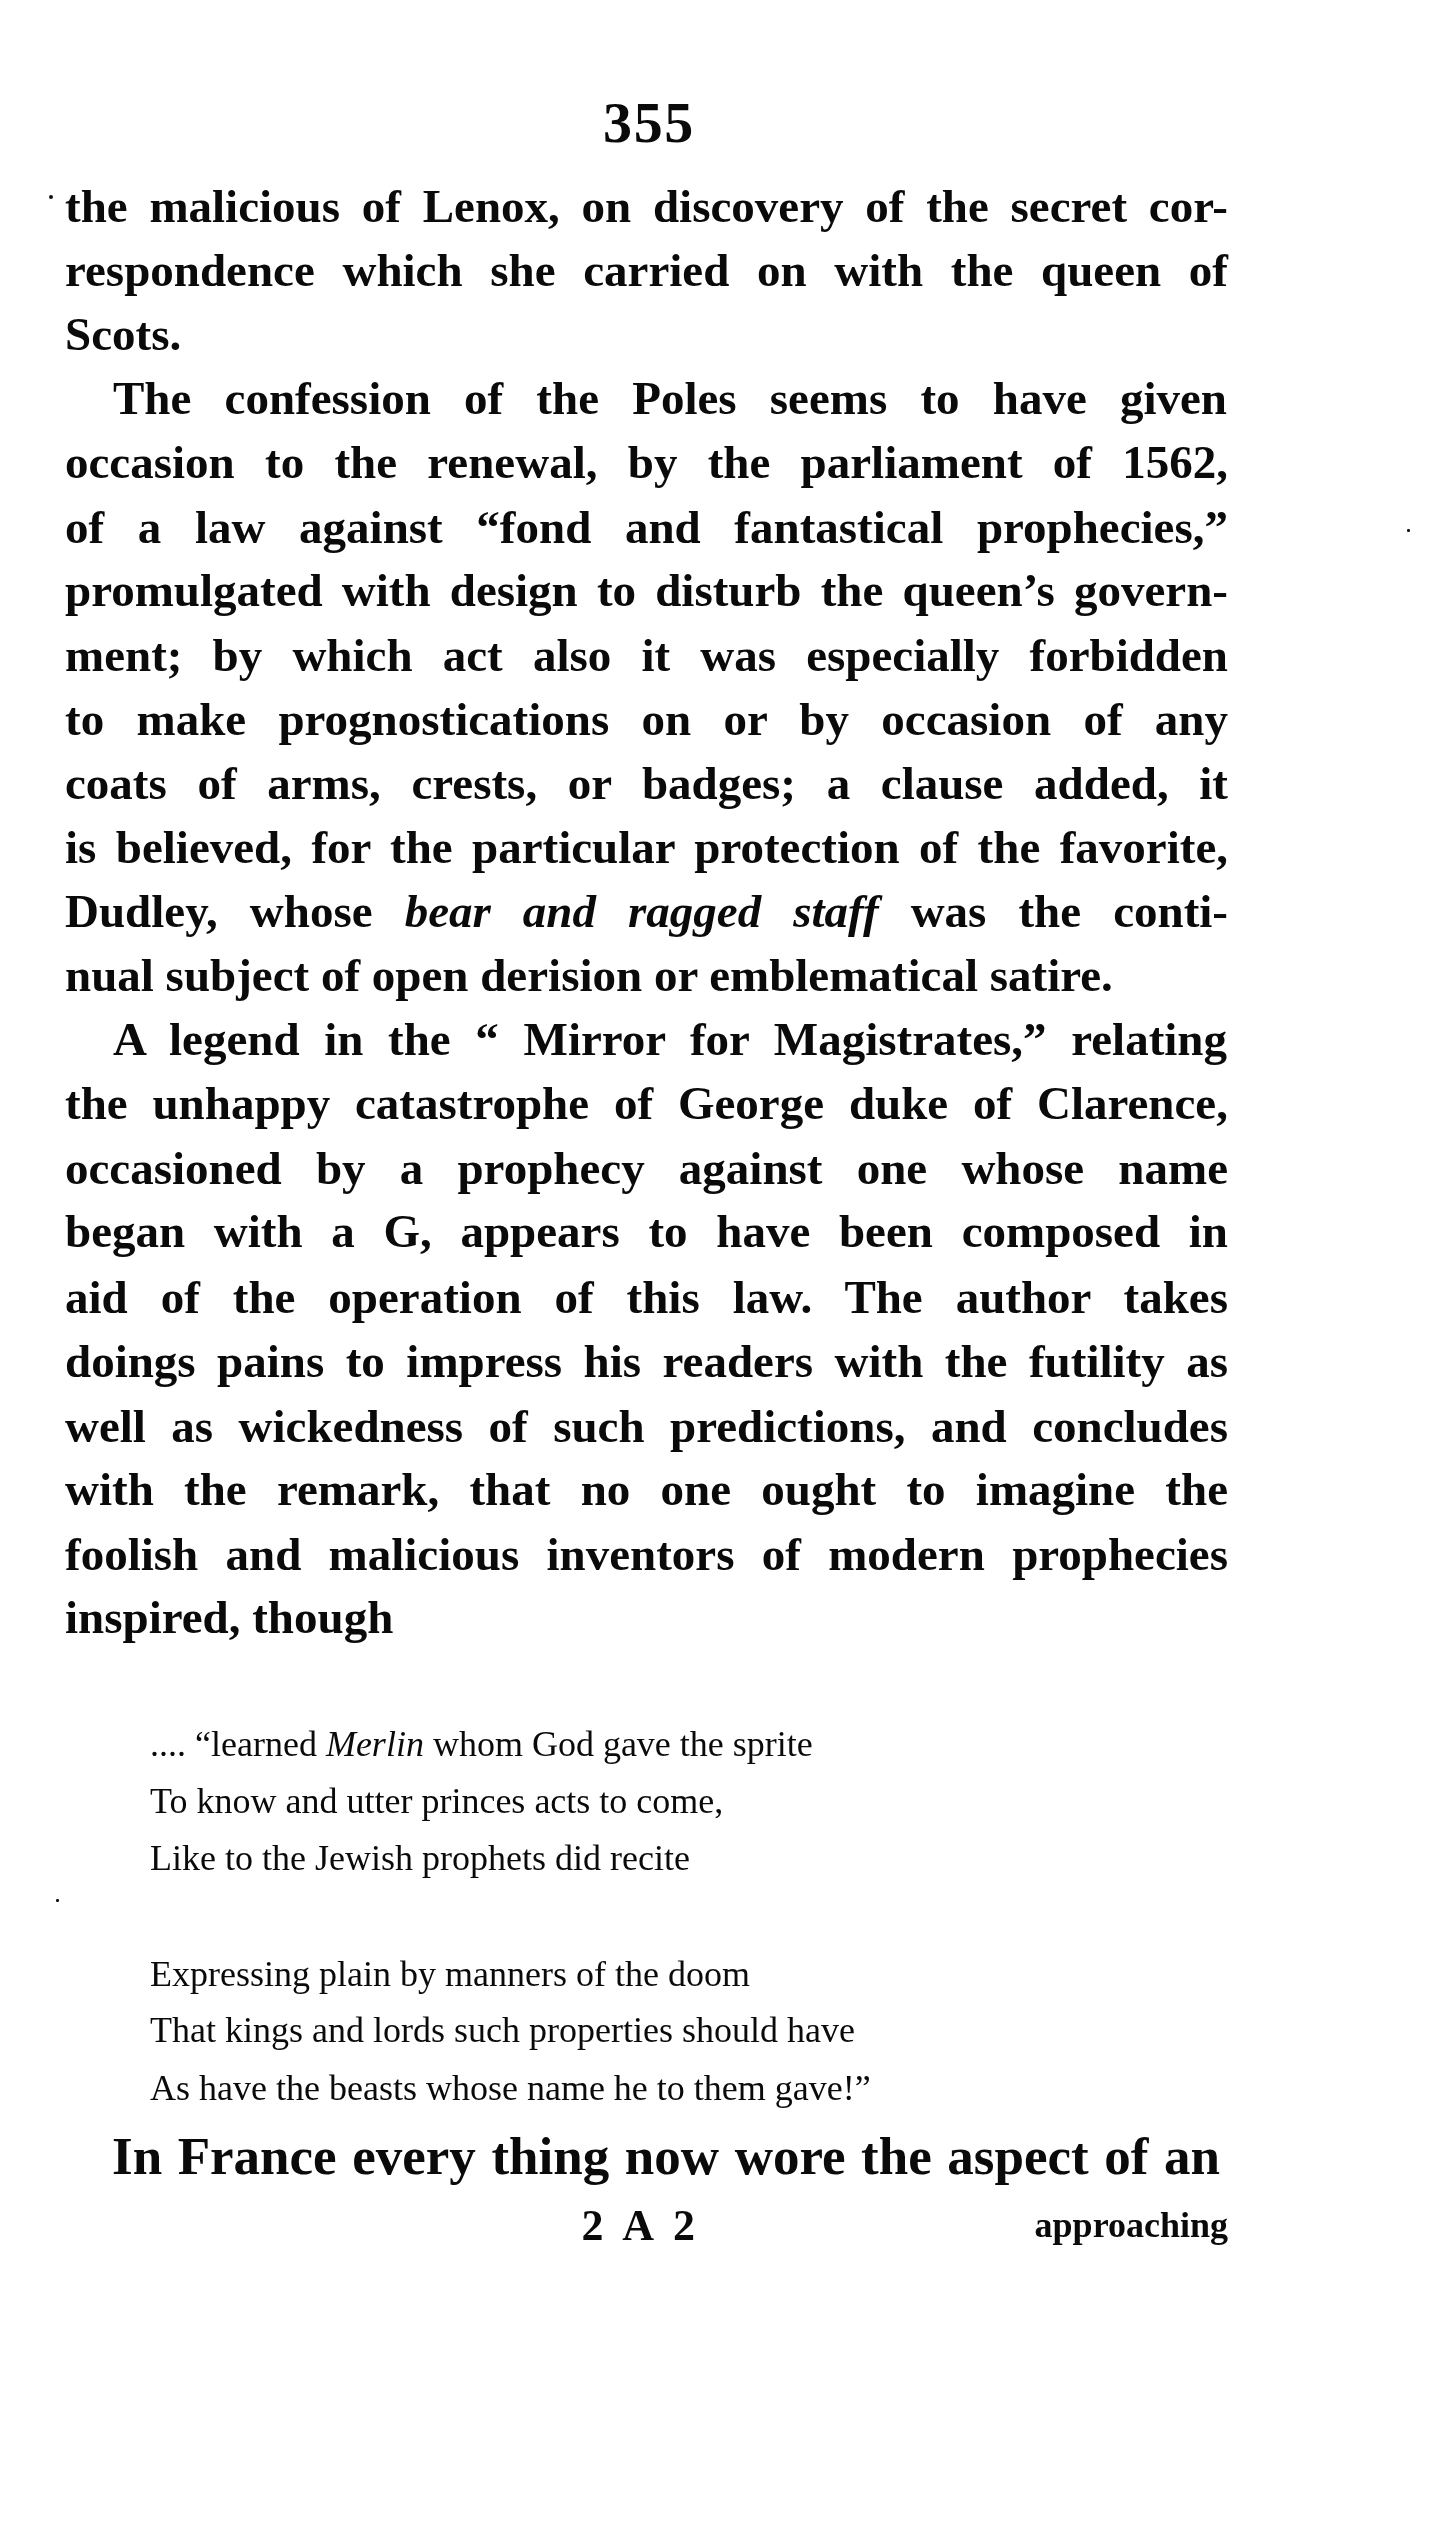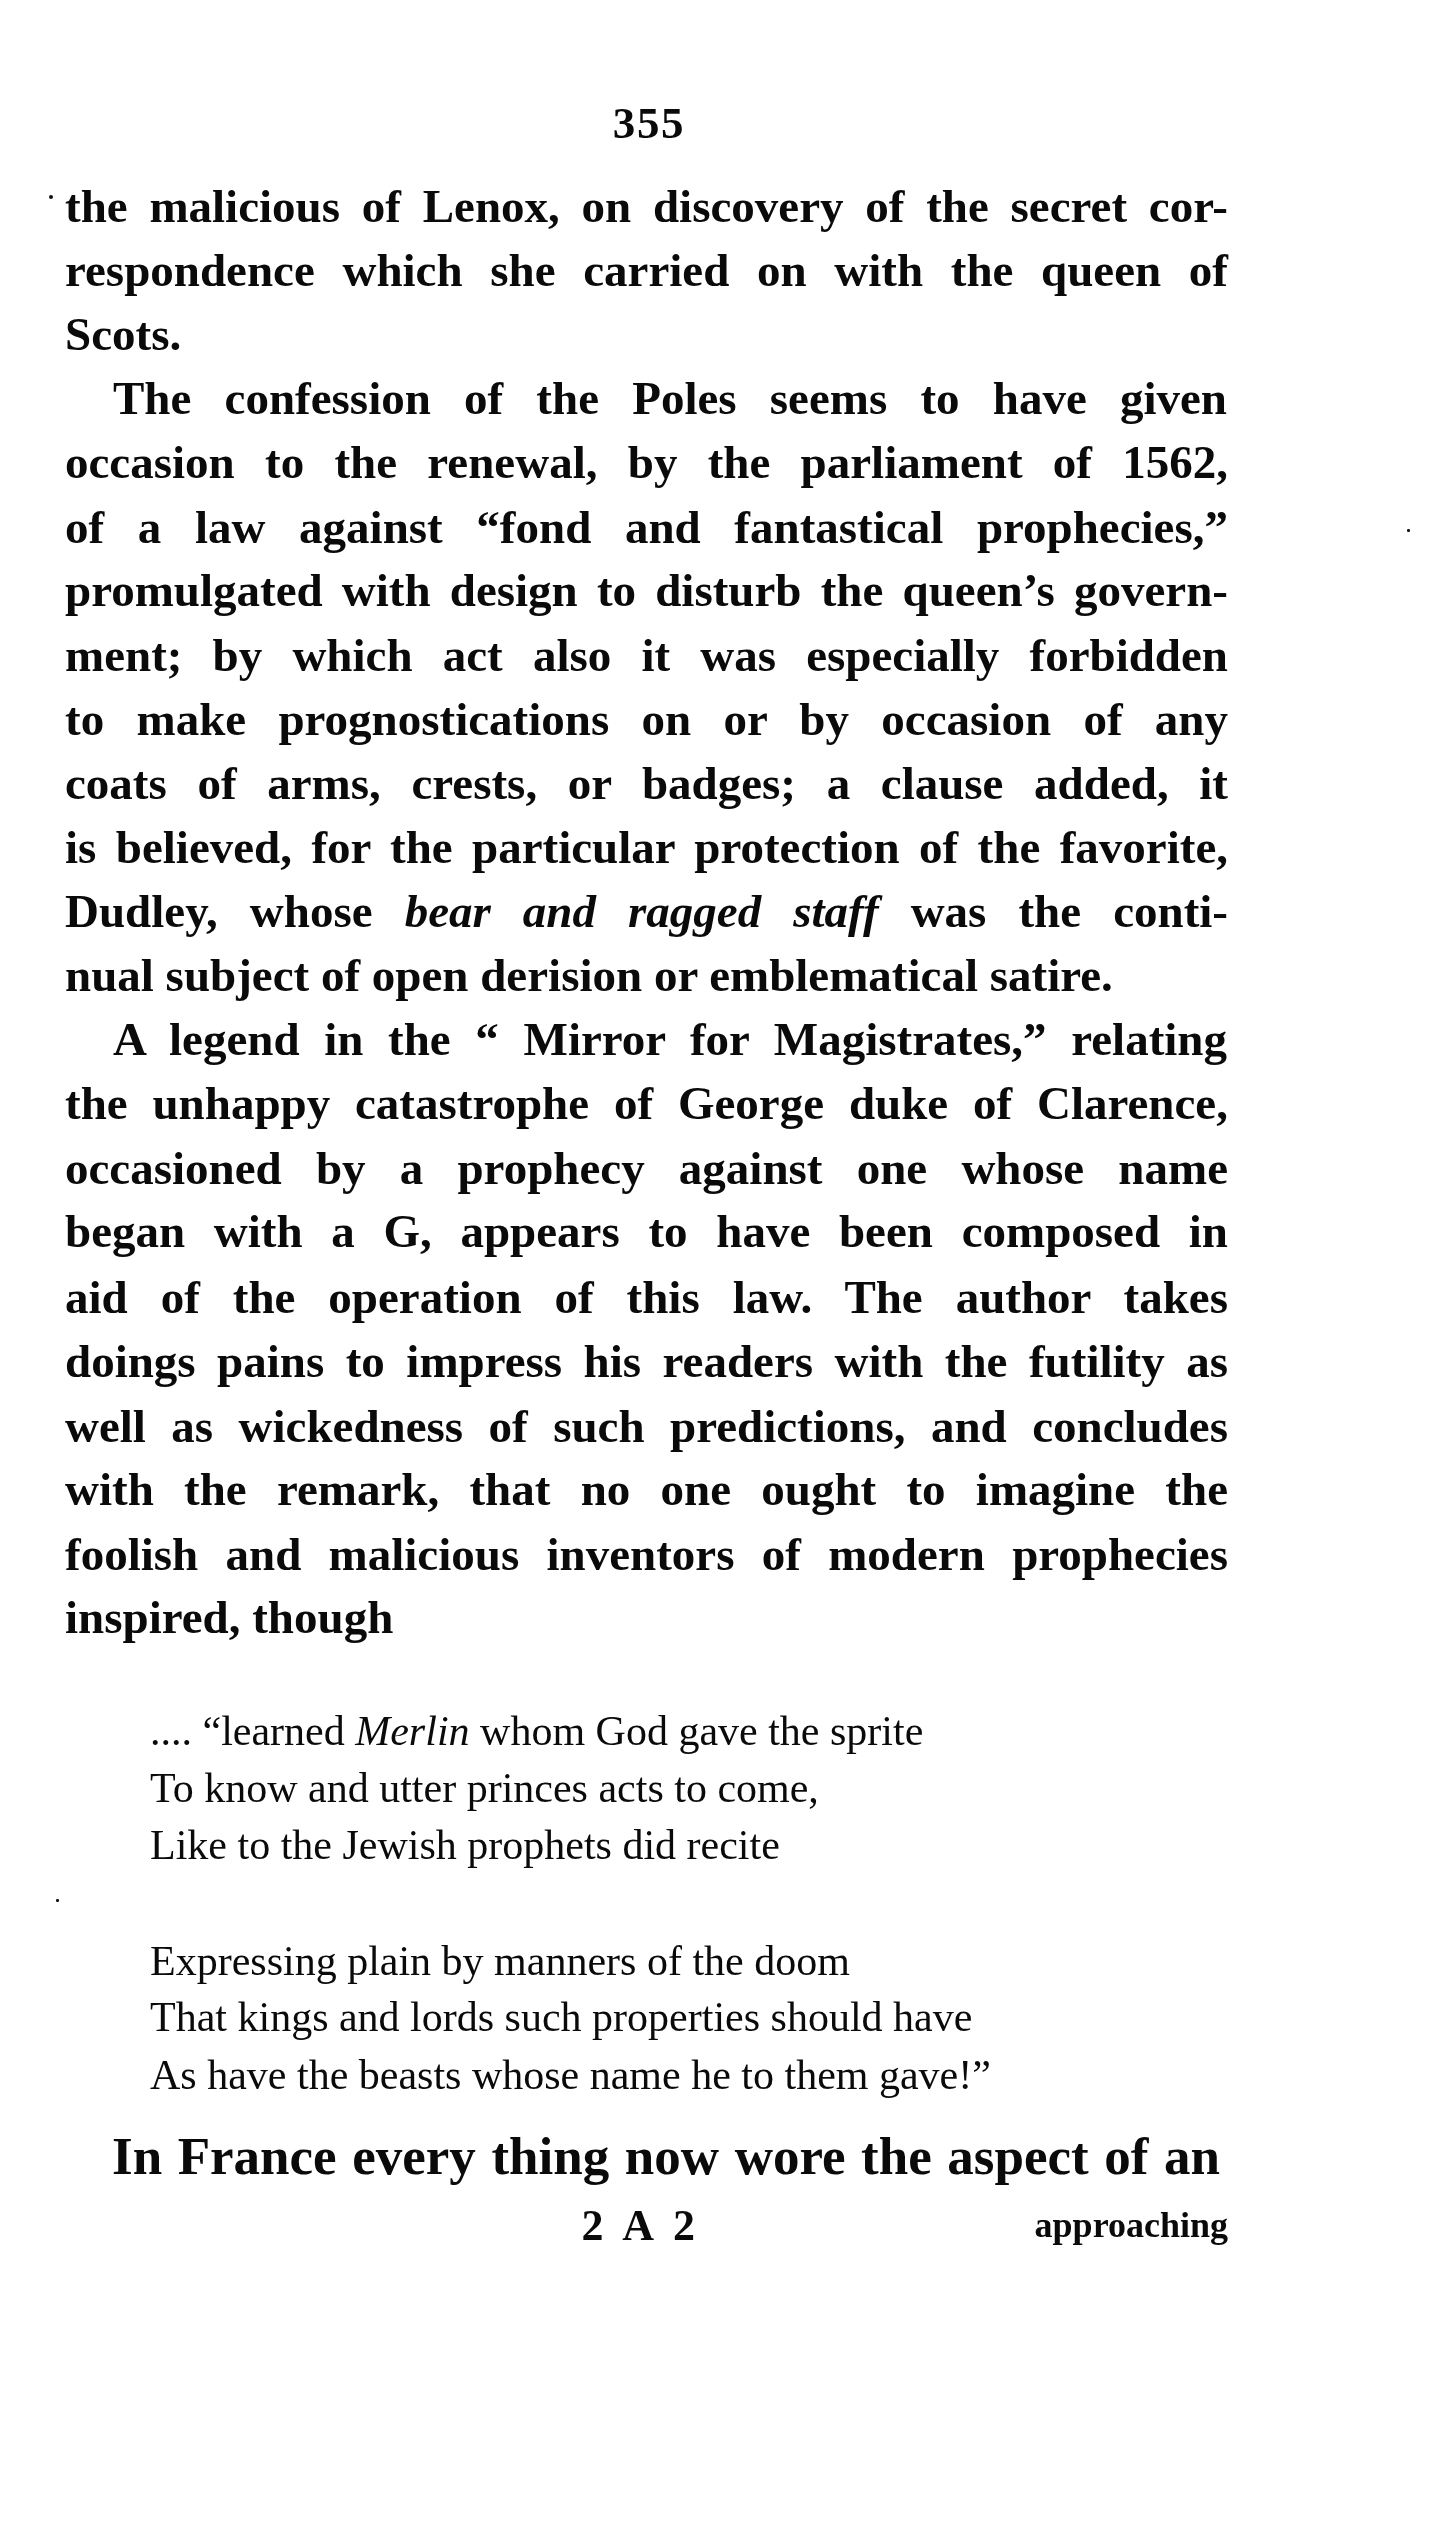--- a/index.html
+++ b/index.html
@@ -1,27 +1,27 @@
 <!DOCTYPE html>
 <html style="font-size:13.6px"><head>
 <meta charset="utf-8">
 <style>
   html, body { margin: 0; padding: 0; background: #ffffff; }
   body { width: 1450px; height: 2525px; position: relative; overflow: hidden;
          font-family: "Liberation Serif", "DejaVu Serif", serif; color: #0a0a0a; }
   .page { position: absolute; left: 0; top: 0; width: 1450px; height: 2525px; background: #ffffff; }
   .folio { position: absolute; left: 543px; width: 212px; top: 95px; text-align: center;
-           font-size: 45px; line-height: 56px; font-weight: bold; letter-spacing: 1.7px; }
+           font-size: 58px; line-height: 56px; font-weight: bold; letter-spacing: 1.7px; }
   .line { position: absolute; white-space: nowrap; font-size: 47px; line-height: 65px; height: 65px;
           text-align: justify; text-align-last: justify; font-weight: 600; }
   .line.last { text-align-last: left; }
   .body-line { left: 65px; width: 1163px; }
   .body-line.indent { left: 113px; width: 1114px; }
-  .verse { position: absolute; left: 150px; font-size: 42px; line-height: 58px; height: 58px;
-           white-space: nowrap; font-weight: 500; }
+  .verse { position: absolute; left: 150px; font-size: 36px; line-height: 58px; height: 58px;
+           white-space: nowrap; font-weight: 500; margin-top: 13px; }
   .final { position: absolute; left: 112px; width: 1108px; font-size: 53px; line-height: 68px; height: 68px;
            white-space: nowrap; text-align: justify; text-align-last: justify; font-weight: bold; }
   .sig { position: absolute; left: 573px; width: 127px; text-align: right; font-size: 44px; line-height: 59px;
          font-weight: bold; letter-spacing: 5.1px; }
   .catch { position: absolute; left: 956px; width: 272px; text-align: right; font-size: 36px; line-height: 59px;
            font-weight: 600; }
   em { font-style: italic; }
   .speck { position: absolute; width: 4.2px; height: 4.2px; border-radius: 50%; background: #111; }
 </style>
 </head>

